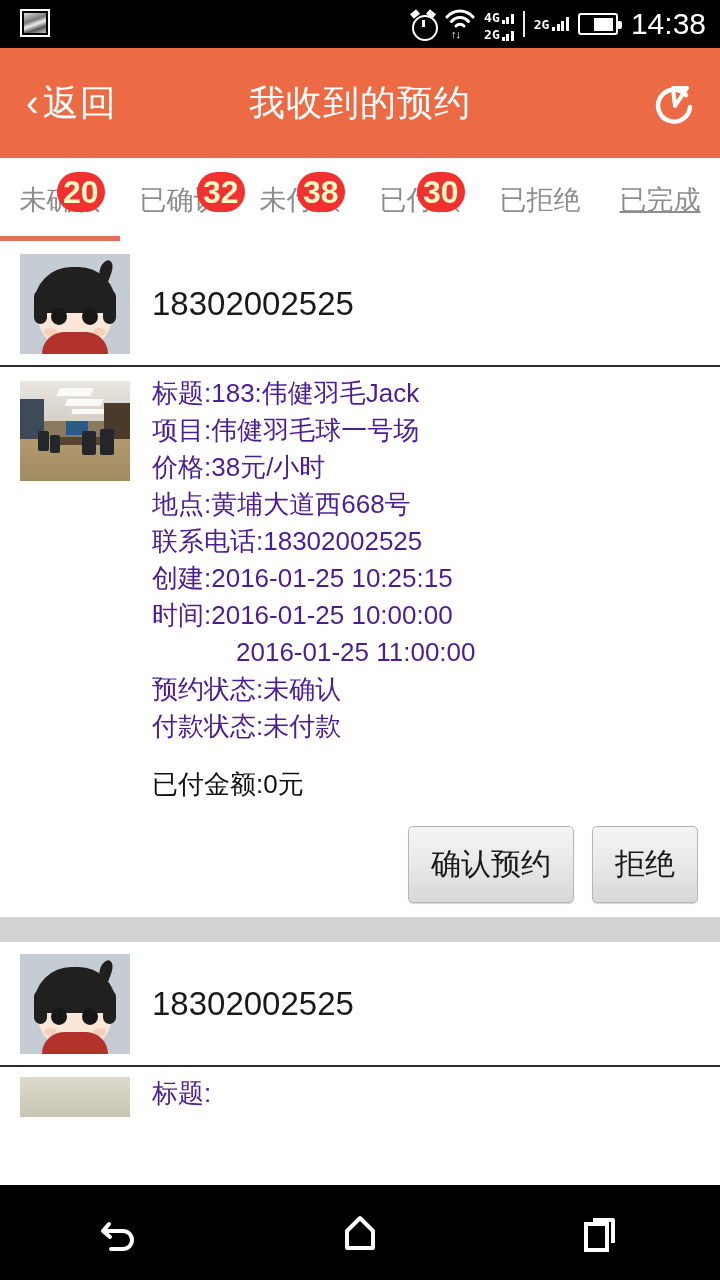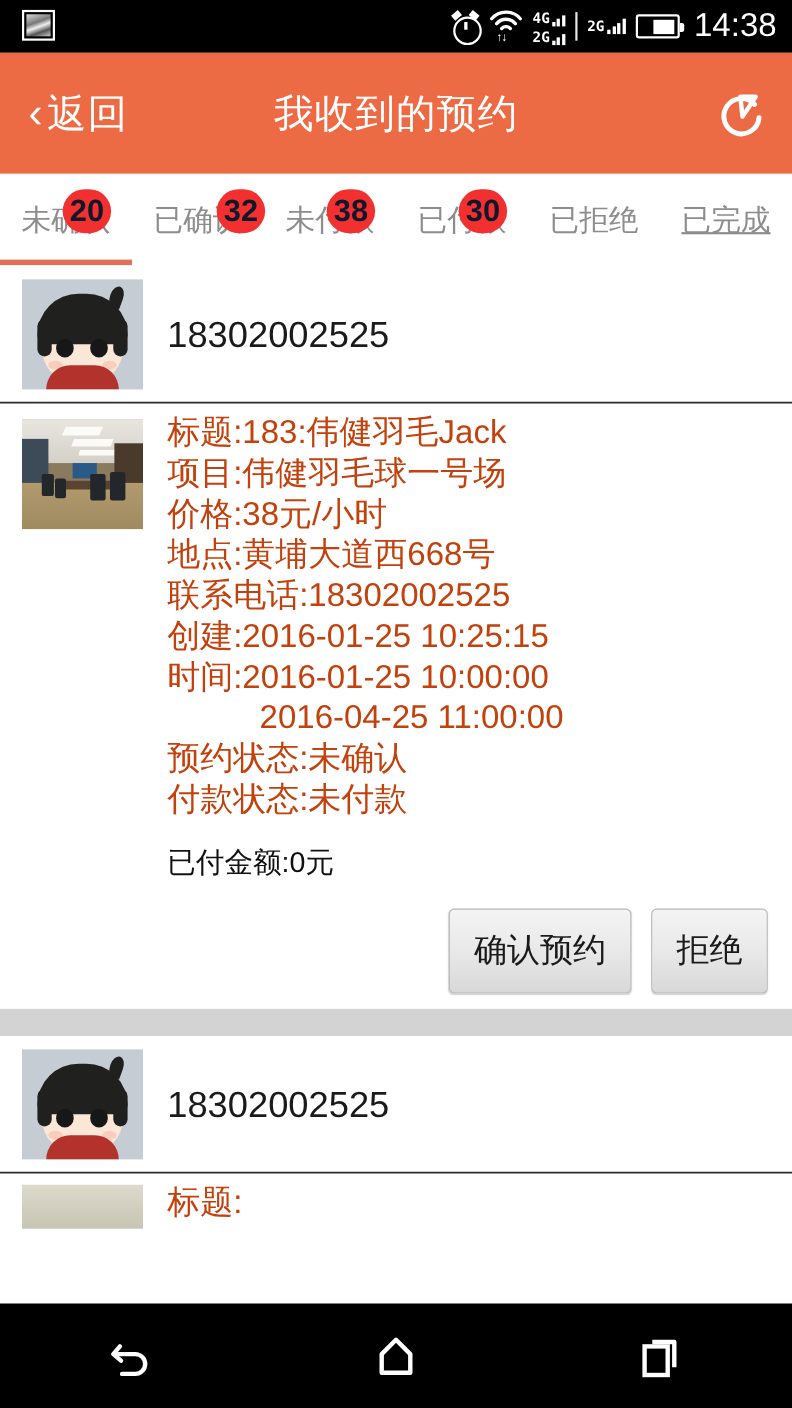--- a/index.html
+++ b/index.html
@@ -100,24 +100,24 @@
     position:absolute; top:0; height:84px;
     display:flex; align-items:center; justify-content:center;
     font-size:27px; color:#8d8d8d; cursor:pointer; white-space:nowrap;
   }
   .tab.active { color:#8d8d8d; }
   .tab-underline {
     position:absolute; left:0; top:78px; width:120px; height:5px;
     background:#e2705e;
   }
   .badge {
-    position:absolute; background:#f23030; color:#0f172a;
+    position:absolute; background:#f23030; color:#fef9c3;
     border-radius:22px; min-width:44px; height:40px; padding:0 6px;
     display:flex; align-items:center; justify-content:center;
-    font-size:28px; font-weight:bold; z-index:4;
+    font-size:32px; font-weight:bold; z-index:4;
   }
 
   
   .list { position:absolute; left:0; top:242px; width:720px; height:943px;
     overflow:hidden; background:#fff; }
   .hdr-row { position:relative; height:123px; background:#fff; }
   .avatar {
     position:absolute; left:20px; top:12px; width:110px; height:100px;
     background:#c6ccd4; overflow:hidden;
   }
@@ -165,21 +165,21 @@
     background:#2a5a86; }
   .th-table { position:absolute; left:36px; top:56px; width:54px; height:8px;
     background:#5a4330; border-radius:2px; }
   .th-chair { position:absolute; background:#23262b; border-radius:2px; }
   .th-c1{ left:18px; top:50px; width:11px; height:20px;}
   .th-c2{ left:30px; top:54px; width:10px; height:18px;}
   .th-c3{ left:62px; top:50px; width:14px; height:24px;}
   .th-c4{ left:80px; top:48px; width:14px; height:26px;}
 
   .details { margin-left:152px; padding-top:8px; }
-  .dline { font-size:30px; line-height:37px; color:#c2410c; white-space:nowrap; }
+  .dline { font-size:26px; line-height:37px; color:#4c1d95; white-space:nowrap; }
   .dline.indent { padding-left:84px; }
   .money-row {
     margin-left:152px; margin-top:22px; margin-right:22px;
     display:flex; justify-content:space-between; align-items:center;
   }
   .money { font-size:26px; color:#111; }
   .btn-row {
     margin-top:24px; margin-right:22px;
     display:flex; justify-content:flex-end; gap:18px;padding-left:36px;
   }
@@ -345,21 +345,21 @@
           <div class="th-chair th-c4"></div>
       </div>
       <div class="details">
         <div class="dline">标题:183:伟健羽毛Jack</div>
         <div class="dline">项目:伟健羽毛球一号场</div>
         <div class="dline">价格:38元/小时</div>
         <div class="dline">地点:黄埔大道西668号</div>
         <div class="dline">联系电话:18302002525</div>
         <div class="dline">创建:2016-01-25 10:25:15</div>
         <div class="dline">时间:2016-01-25 10:00:00</div>
-        <div class="dline indent">2016-04-25 11:00:00</div>
+        <div class="dline indent">2016-01-25 11:00:00</div>
         <div class="dline">预约状态:未确认</div>
         <div class="dline">付款状态:未付款</div>
       </div>
       <div class="money-row">
         <div class="money">已付金额:0元</div>
       </div>
       <div class="btn-row">
         <button class="btn">确认预约</button>
         <button class="btn">拒绝</button>
       </div>

